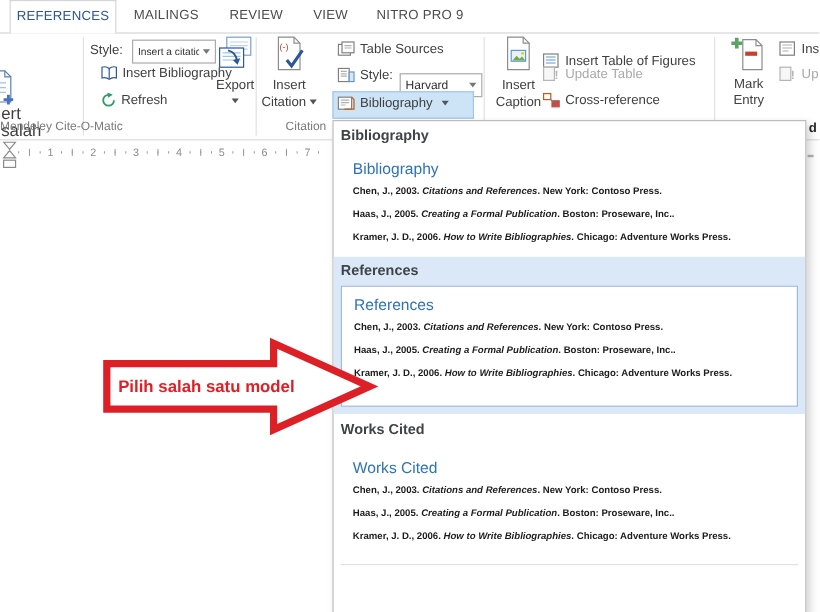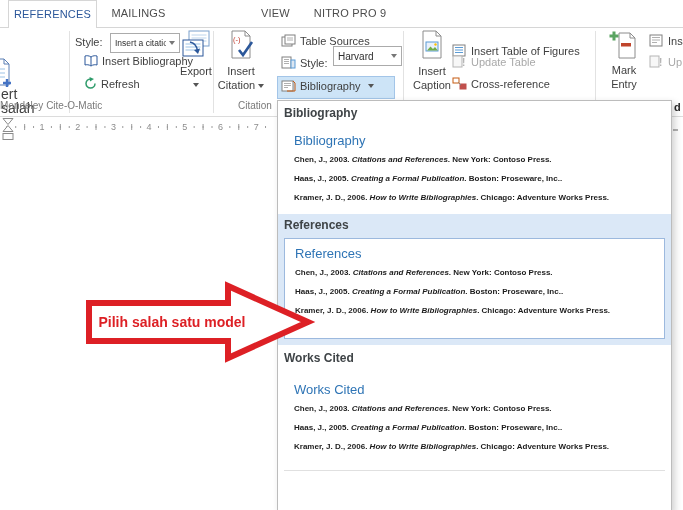--- a/index.html
+++ b/index.html
@@ -67,20 +67,21 @@
   .cutbtn .t{position:absolute;left:1px;font-size:14px;color:#3f3f3f}
   svg{display:block}
 </style>
 </head>
 <body>
 
 <div class="tabbar">
   <div class="tabline"></div>
   <div class="tab active" style="left:8px;width:89px">REFERENCES</div>
   <div class="tab" style="left:97px;width:83px">MAILINGS</div>
+  <div class="tab" style="left:180px;width:67px">REVIEW</div>
   <div class="tab" style="left:247px;width:57px">VIEW</div>
   <div class="tab" style="left:304px;width:92px">NITRO PRO 9</div>
 </div>
 
 <div class="ribbon">
   <div class="vsep" style="left:69px"></div>
   <div class="vsep" style="left:213px"></div>
   <div class="vsep" style="left:403px"></div>
   <div class="vsep" style="left:595px"></div>
 
@@ -153,21 +154,21 @@
   </div>
 
   <div class="btnrow" style="left:281px;top:28px">
     <svg width="15" height="13" viewBox="0 0 15 13">
       <rect x="1" y="1" width="9" height="11" fill="#fff" stroke="#808080"></rect>
       <path d="M3 3.5 h5 M3 5.5 h5 M3 7.5 h5" stroke="#b0b0b0"></path>
       <rect x="10" y="4" width="4" height="8" fill="#dce6f1" stroke="#5b9bd5"></rect>
     </svg>
     <span class="rlabel" style="position:static">Style:</span>
   </div>
-  <div class="combo" style="left:333px;top:18px;width:69px;height:20px">
+  <div class="combo" style="left:333px;top:33px;width:69px;height:20px">
     <span class="val">Harvard</span>
     <span class="caret dim"></span>
   </div>
 
   <div class="hl abs" style="left:277px;top:48px;width:118px;height:23px"></div>
   <div class="btnrow" style="left:281px;top:51px;z-index:2">
     <svg width="15" height="13" viewBox="0 0 15 13">
       <rect x="1" y="2" width="11" height="10" fill="#fff" stroke="#808080"></rect>
       <path d="M3 4.5 h7 M3 6.5 h7 M3 8.5 h4" stroke="#b0b0b0"></path>
       <path d="M12 2 l2 2 v8 h-8" fill="none" stroke="#c55a11"></path>

